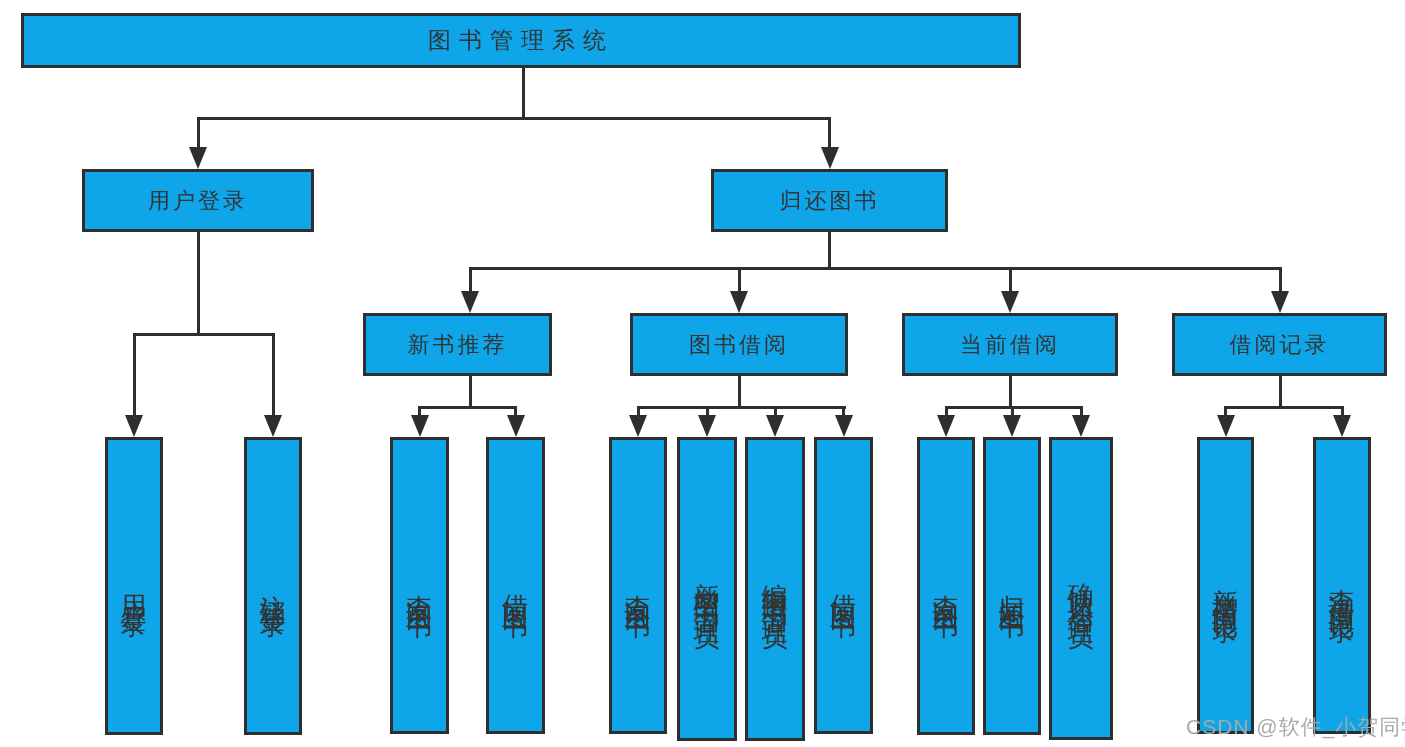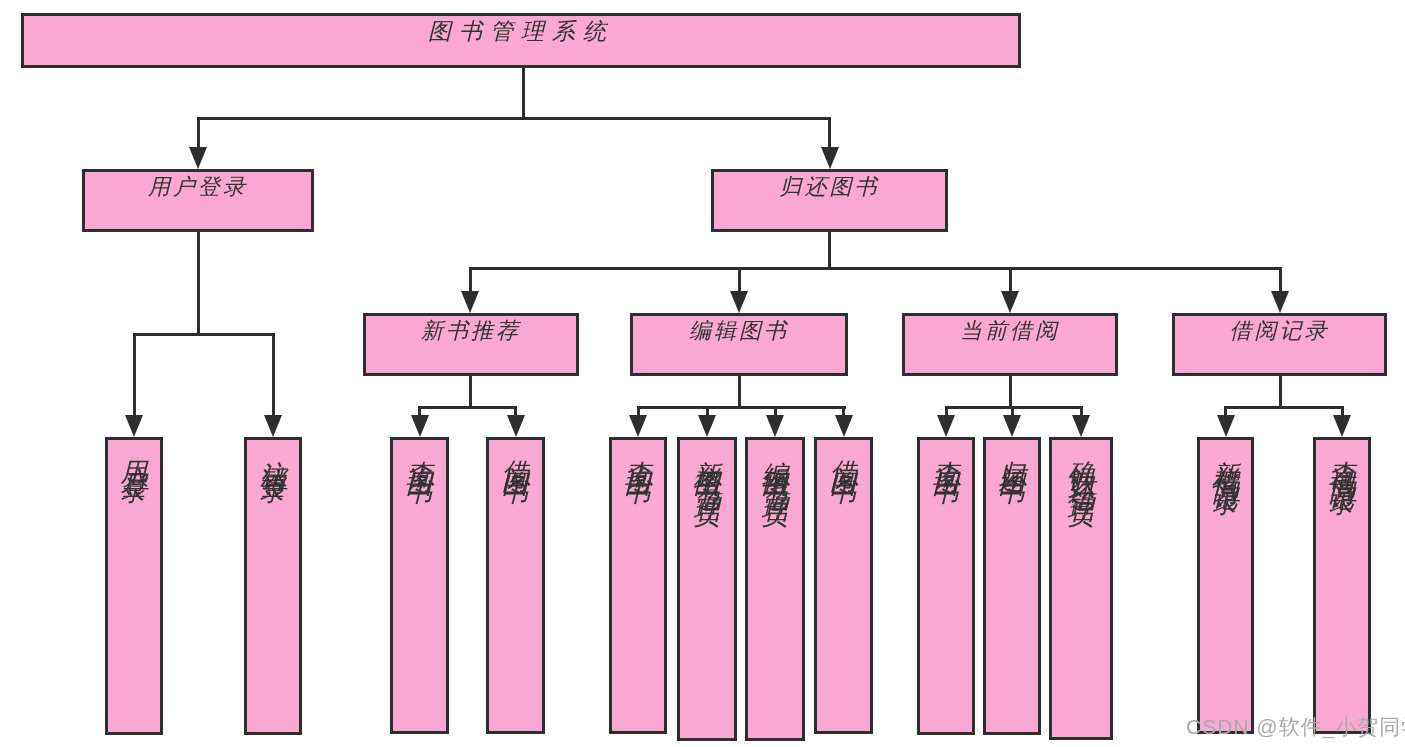--- a/index.html
+++ b/index.html
@@ -10,26 +10,25 @@
     position: relative;
     width: 1405px;
     height: 747px;
     background: #ffffff;
     overflow: hidden;
   }
 
   .box {
     position: absolute;
     border: 3px solid #2e2e2e;
-    background: #f9a8d4;
+    background: #0ea5e9;
     display: flex;
-    align-items: flex-start;
+    align-items: center;
     justify-content: center;
     color: #333333;
-    font-style: italic;
   }
 
   .hlabel {
     font-size: 22px;
     letter-spacing: 3px;
     color: #333333;
     white-space: nowrap;
   }
   .root-label {
     font-size: 23px;
@@ -105,25 +104,25 @@
   <div class="line" style="left:468.5px; top:267px; width:813px; height:3px;"></div>
   <div class="line" style="left:468.5px; top:267px; width:3px; height:26px;"></div>
   <div class="line" style="left:737.5px; top:267px; width:3px; height:26px;"></div>
   <div class="line" style="left:1008.5px; top:267px; width:3px; height:26px;"></div>
   <div class="line" style="left:1278.5px; top:267px; width:3px; height:26px;"></div>
   <div class="arrowhead" style="left:461px; top:291px;"></div>
   <div class="arrowhead" style="left:730px; top:291px;"></div>
   <div class="arrowhead" style="left:1001px; top:291px;"></div>
   <div class="arrowhead" style="left:1271px; top:291px;"></div>
 
-  <div class="box" style="left:363px; top:313px; width:216px; height:63px;">
+  <div class="box" style="left:363px; top:313px; width:189px; height:63px;">
     <span class="hlabel">新书推荐</span>
   </div>
   <div class="box" style="left:630px; top:313px; width:218px; height:63px;">
-    <span class="hlabel">编辑图书</span>
+    <span class="hlabel">图书借阅</span>
   </div>
   <div class="box" style="left:902px; top:313px; width:216px; height:63px;">
     <span class="hlabel">当前借阅</span>
   </div>
   <div class="box" style="left:1172px; top:313px; width:215px; height:63px;">
     <span class="hlabel">借阅记录</span>
   </div>
 
   <div class="line" style="left:468.5px; top:376px; width:3px; height:32px;"></div>
   <div class="line" style="left:737.5px; top:376px; width:3px; height:32px;"></div>

